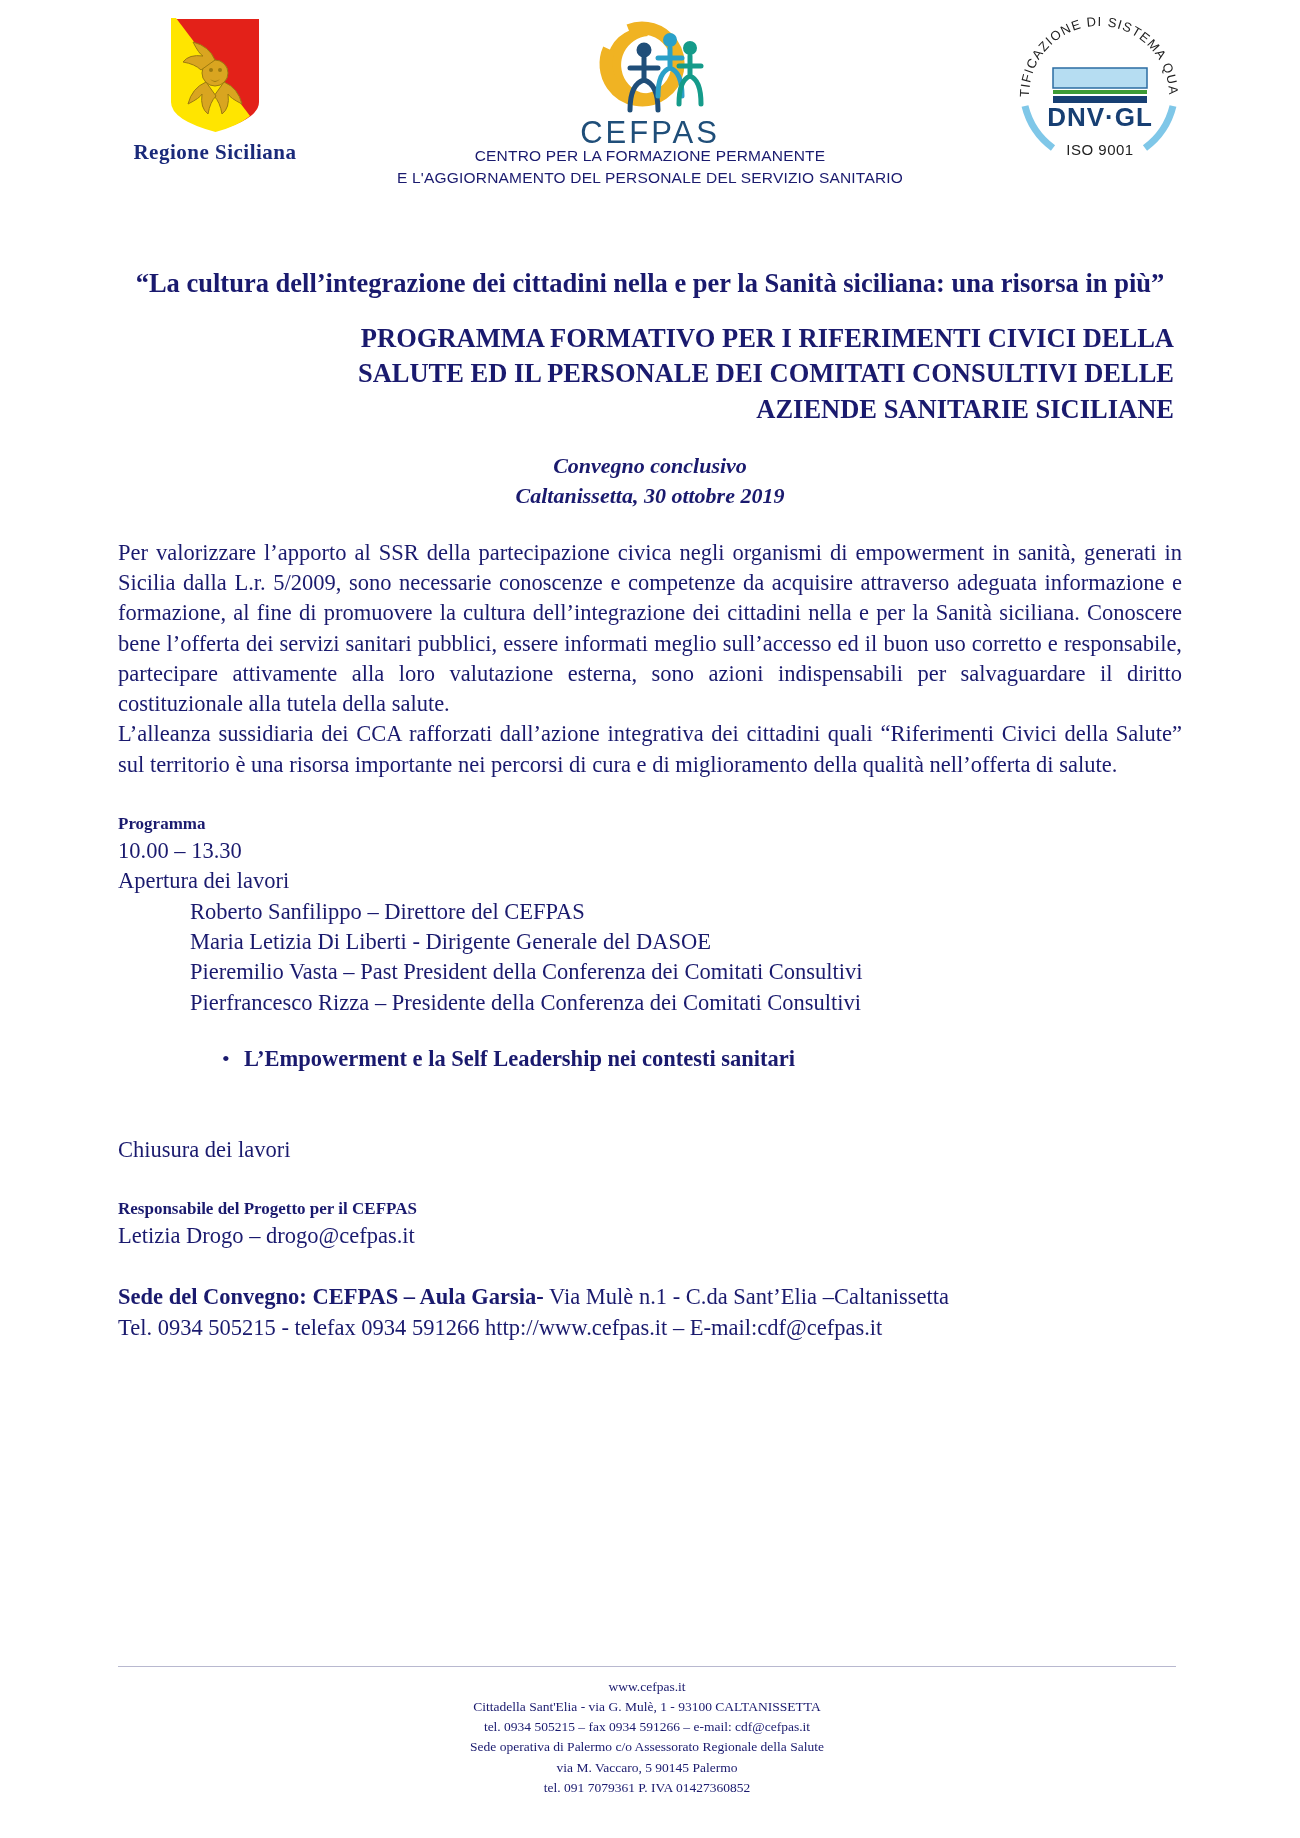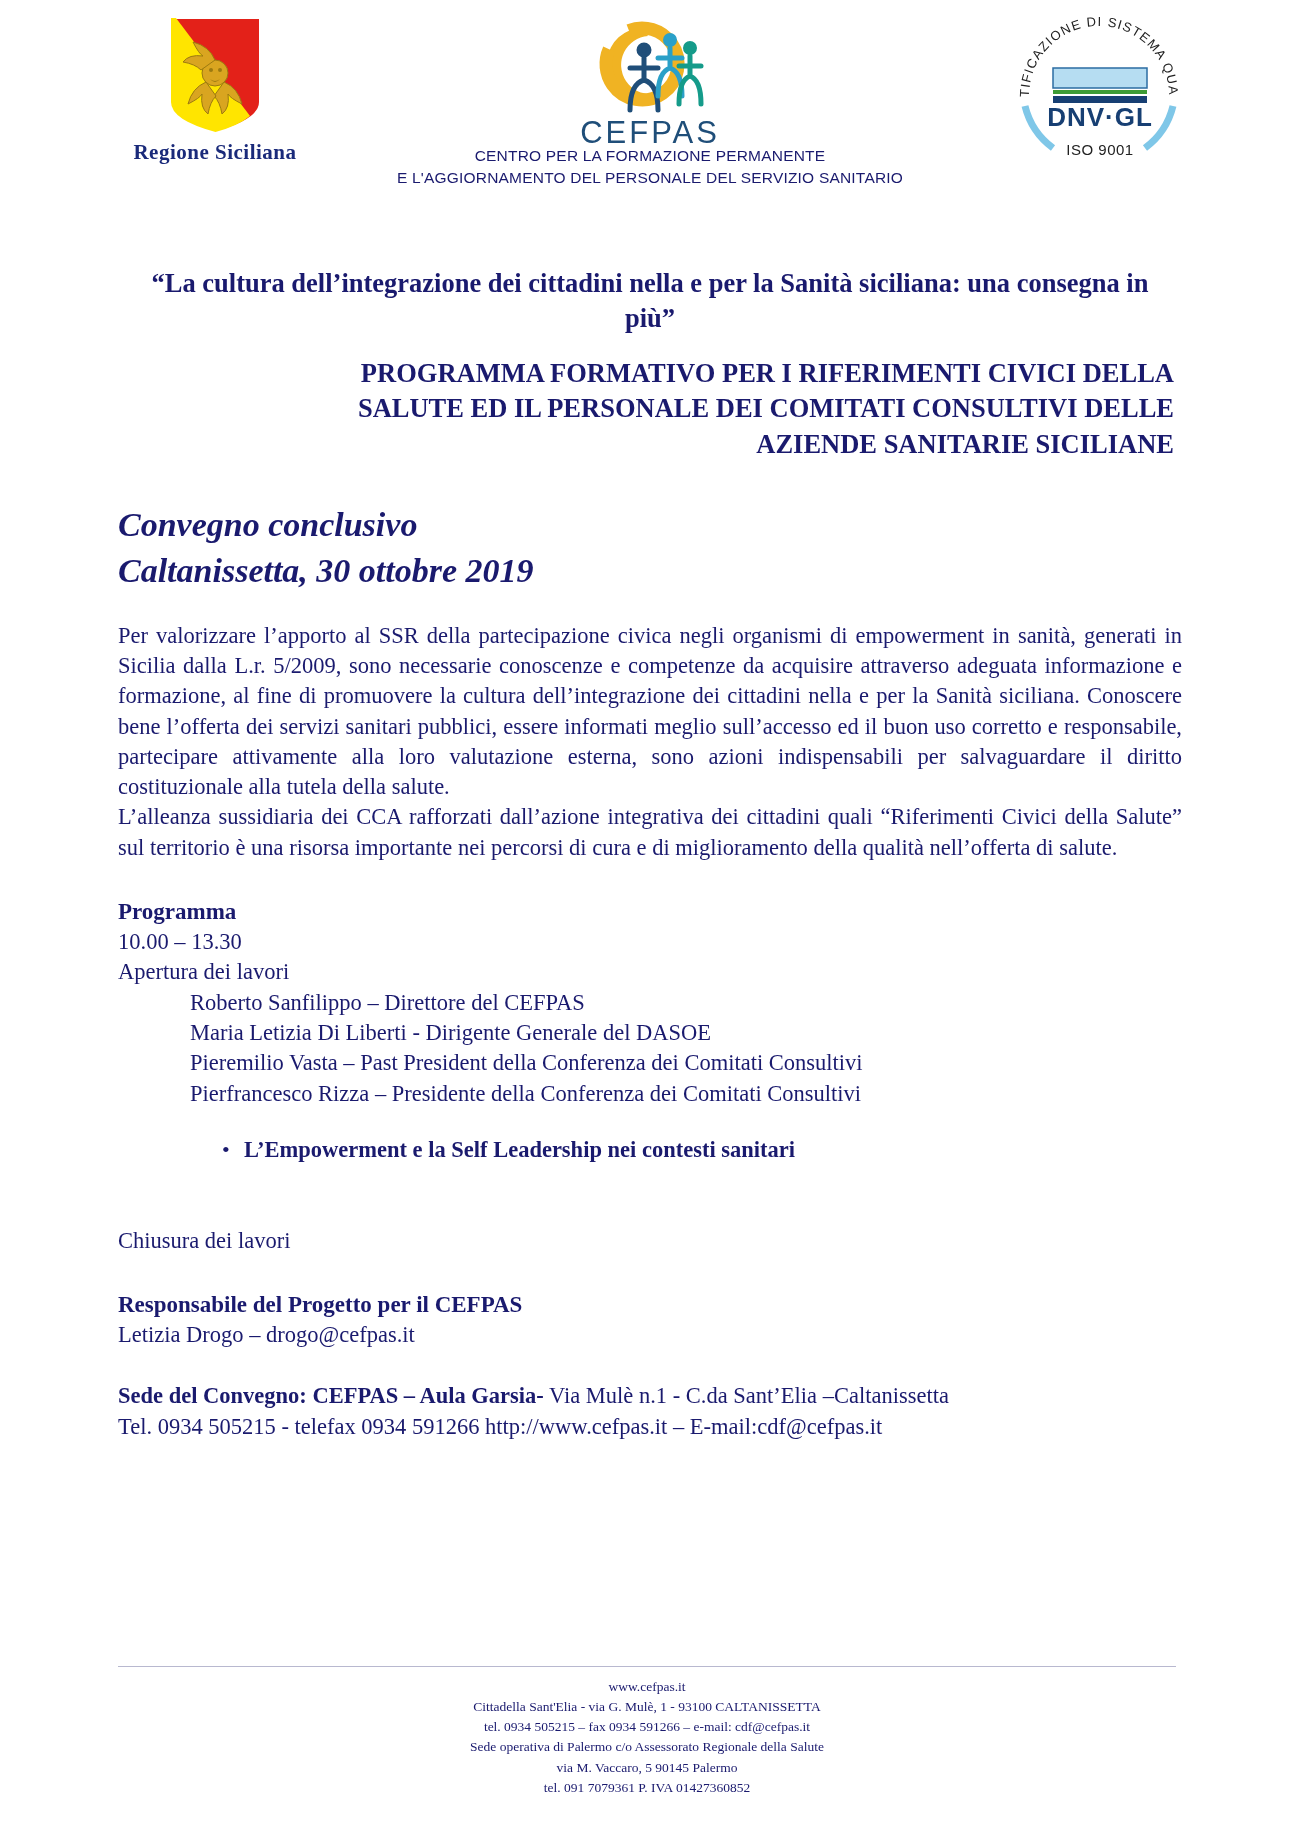--- a/index.html
+++ b/index.html
@@ -101,39 +101,40 @@
   }
   .caps-title {
     text-align: right;
     font-weight: bold;
     font-size: 26.5px;
     line-height: 1.34;
     margin-top: 20px;
     padding: 0 8px;
   }
   .ital-block {
+    text-align: center;
     font-weight: bold;
     font-style: italic;
-    font-size: 34px;
+    font-size: 22px;
     line-height: 1.33;
-    margin-top: 40px;
+    margin-top: 24px;
   }
 
   
   .body-text {
     font-size: 22.5px;
     line-height: 1.345;
     text-align: justify;
     margin-top: 28px;
   }
   .body-text p { margin: 0; }
 
   .section-head {
     font-weight: bold;
-    font-size: 23px;
+    font-size: 17px;
     margin-top: 33px;
     line-height: 1.35;
   }
   .plain-line {
     font-size: 22.5px;
     line-height: 1.35;
   }
   .indent-line {
     font-size: 22.5px;
     line-height: 1.35;
@@ -257,21 +258,21 @@
         <text x="93" y="141" text-anchor="middle" font-family="Liberation Sans, sans-serif" font-size="15" fill="#222222" letter-spacing="0.5">ISO 9001</text>
       </svg>
     </div>
 
     <div class="header-sub">
       <div>CENTRO PER LA FORMAZIONE PERMANENTE</div>
       <div>E L'AGGIORNAMENTO DEL PERSONALE DEL SERVIZIO SANITARIO</div>
     </div>
   </div>
 
-  <div class="quote-title">“La cultura dell’integrazione dei cittadini nella e per la Sanità siciliana: una consegna in più”</div>
+  <div class="quote-title">“La cultura dell’integrazione dei cittadini nella e per la Sanità siciliana: una risorsa in più”</div>
 
   <div class="caps-title">
     <div>PROGRAMMA FORMATIVO PER I RIFERIMENTI CIVICI DELLA</div>
     <div>SALUTE ED IL PERSONALE DEI COMITATI CONSULTIVI DELLE</div>
     <div>AZIENDE SANITARIE SICILIANE</div>
   </div>
 
   <div class="ital-block">
     <div>Convegno conclusivo</div>
     <div>Caltanissetta, 30 ottobre 2019</div>

